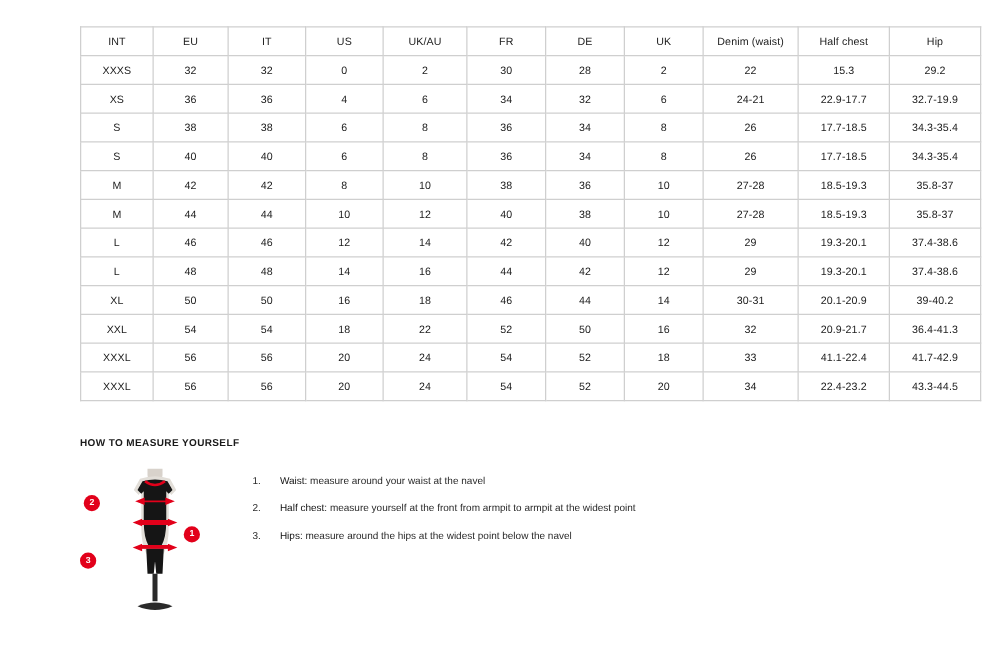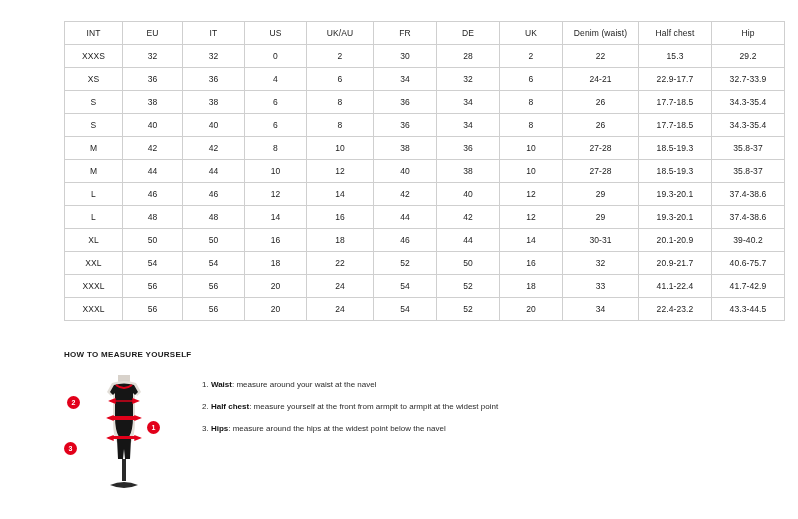--- a/index.html
+++ b/index.html
@@ -88,22 +88,23 @@
     margin-left: 18px;
     padding-top: 12px;
   }
   .measure-item {
     font-size: 8px;
     color: #2a2a2a;
     margin-bottom: 13px;
     line-height: 1.1;
   }
   .measure-item b {
-    font-weight: bold;
+    font-weight: normal;
     color: #111;
+    margin-left: 13px;
   }
 
   
   .mann {
     position: absolute;
     left: 32px;
     top: 4px;
     width: 56px;
     height: 120px;
   }
@@ -176,21 +177,21 @@
             <td>XS</td>
             <td>36</td>
             <td>36</td>
             <td>4</td>
             <td>6</td>
             <td>34</td>
             <td>32</td>
             <td>6</td>
             <td>24-21</td>
             <td>22.9-17.7</td>
-            <td>32.7-33.9</td>
+            <td>32.7-19.9</td>
           </tr>
           <tr>
             <td>S</td>
             <td>38</td>
             <td>38</td>
             <td>6</td>
             <td>8</td>
             <td>36</td>
             <td>34</td>
             <td>8</td>
@@ -280,21 +281,21 @@
             <td>XXL</td>
             <td>54</td>
             <td>54</td>
             <td>18</td>
             <td>22</td>
             <td>52</td>
             <td>50</td>
             <td>16</td>
             <td>32</td>
             <td>20.9-21.7</td>
-            <td>40.6-75.7</td>
+            <td>36.4-41.3</td>
           </tr>
           <tr>
             <td>XXXL</td>
             <td>56</td>
             <td>56</td>
             <td>20</td>
             <td>24</td>
             <td>54</td>
             <td>52</td>
             <td>18</td>

